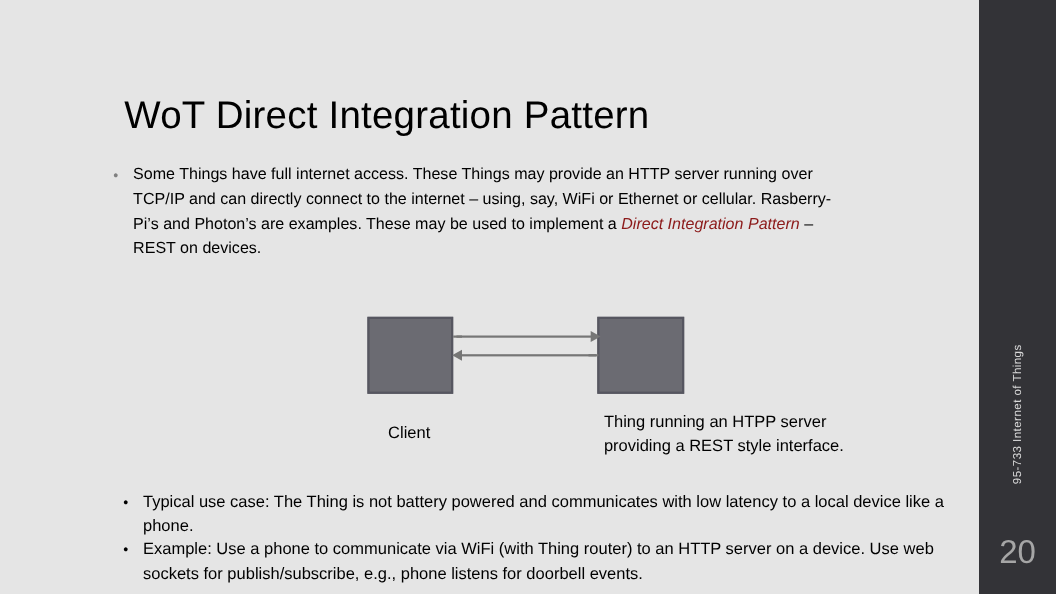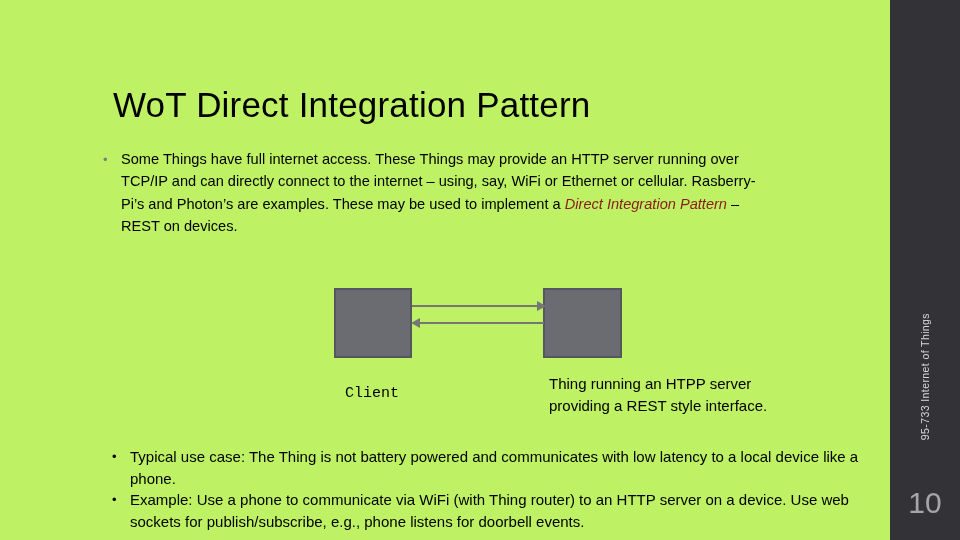--- a/index.html
+++ b/index.html
@@ -14,21 +14,21 @@
     overflow: hidden;
     position: relative;
   }
 
   .slide {
     position: absolute;
     left: 0;
     top: 0;
     width: 960px;
     height: 540px;
-    background: #bef264;
+    background: #e5e5e5;
   }
 
   
   .slide-title {
     position: absolute;
     left: 113px;
     top: 84px;
     width: 760px;
     font-size: 35px;
     line-height: 42px;
@@ -141,21 +141,20 @@
   
   .caption-client {
     position: absolute;
     left: 312px;
     top: 383px;
     width: 120px;
     text-align: center;
     font-size: 15px;
     line-height: 22px;
     color: #000000;
-    font-family: Liberation Mono, monospace;
   }
   .caption-thing {
     position: absolute;
     left: 549px;
     top: 373px;
     width: 220px;
     font-size: 15px;
     line-height: 21.8px;
     color: #000000;
   }
@@ -265,16 +264,16 @@
     <div class="bullet-row">
       <div class="marker">•</div>
       <div class="body">Example: Use a phone to communicate via WiFi (with Thing router) to an HTTP server on a device. Use web sockets for publish/subscribe, e.g., phone listens for doorbell events.</div>
     </div>
   </div>
 
   <div class="sidebar">
     <div class="sidebar-vtext">
       <span>95-733 Internet of Things</span>
     </div>
-    <div class="sidebar-pagenum">10</div>
+    <div class="sidebar-pagenum">20</div>
   </div>
 
 </div>
 
 </body></html>

